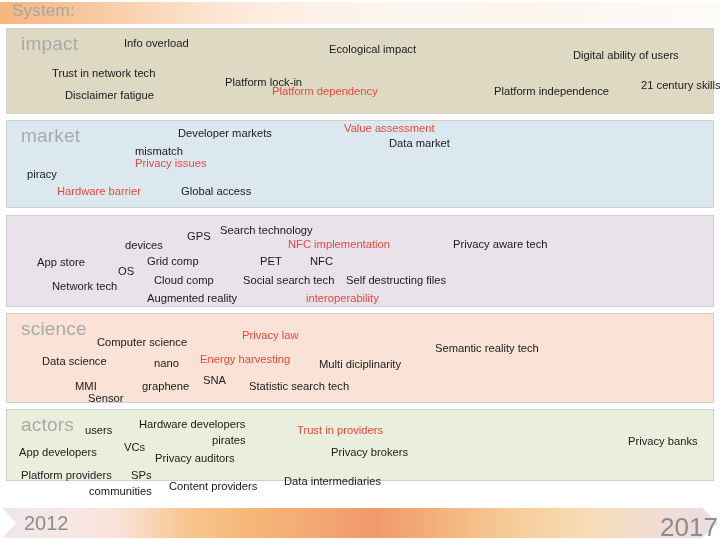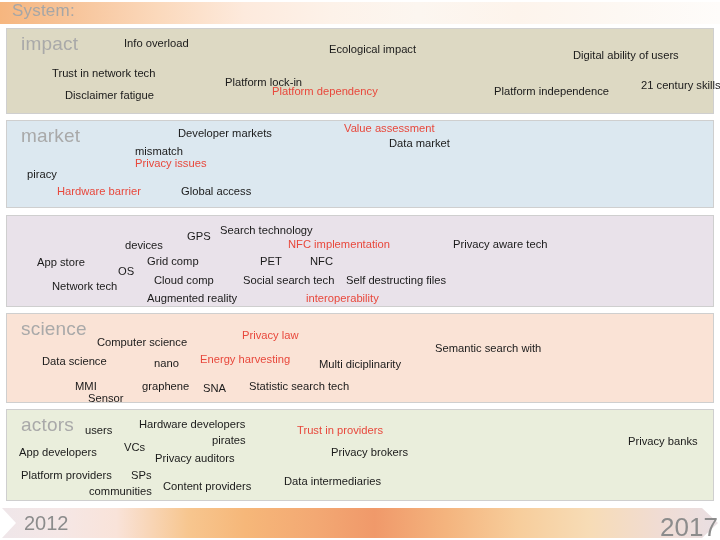--- a/index.html
+++ b/index.html
@@ -59,21 +59,21 @@
     color: #1a1a1a;
     white-space: nowrap;
     line-height: 1.1;
   }
   .tag.red { color: #e8483c; }
 
   #row-impact     { top: 28px;  height: 86px;  background: #ddd9c3; }
   #row-market     { top: 120px; height: 88px;  background: #dce8f0; }
   #row-technology { top: 215px; height: 92px;  background: #e9e2ea; }
   #row-science    { top: 313px; height: 90px;  background: #fae3d6; }
-  #row-actors     { top: 409px; height: 92px;  background: #eaeedc; }
+  #row-actors     { top: 409px; height: 72px;  background: #eaeedc; }
 
   
   #timeline {
     position: absolute;
     left: 2px; top: 508px;
     width: 716px; height: 30px;
     background: linear-gradient(to right,
         #efe6e9 0%, #f5e7e6 8%, #f9e3d9 16%, #f7c68f 26%,
         #f6b779 34%, #f3a873 44%, #f0996a 52%, #f4b47e 62%,
         #f7cd9b 72%, #f7dcb6 82%, #f0dcd4 92%, #e9dfe3 100%);
@@ -141,46 +141,46 @@
       <div class="tag" style="left: 147px; top: 58px;">Cloud comp</div>
       <div class="tag" style="left: 236px; top: 58px;">Social search tech</div>
       <div class="tag" style="left: 339px; top: 58px;">Self  destructing files</div>
       <div class="tag" style="left: 140px; top: 76px;">Augmented reality</div>
       <div class="tag red" style="left: 299px; top: 76px;">interoperability</div>
     </div>
   <div class="row" id="row-science" style="background: rgb(250, 227, 214);">
       <div class="row-label" style="left: 14px; top: 4px;">science</div>
       <div class="tag" style="left: 90px; top: 22px;">Computer science</div>
       <div class="tag red" style="left: 235px; top: 15px;">Privacy law</div>
-      <div class="tag" style="left: 428px; top: 28px;">Semantic search with</div>
+      <div class="tag" style="left: 428px; top: 28px;">Semantic reality tech</div>
       <div class="tag" style="left: 35px; top: 41px;">Data  science</div>
       <div class="tag" style="left: 147px; top: 43px;">nano</div>
       <div class="tag red" style="left: 193px; top: 39px;">Energy harvesting</div>
       <div class="tag" style="left: 312px; top: 44px;">Multi diciplinarity</div>
       <div class="tag" style="left: 68px; top: 66px;">MMI</div>
       <div class="tag" style="left: 135px; top: 66px;">graphene</div>
-      <div class="tag" style="left: 196px; top: 60px; margin-top: 8px;">SNA</div>
+      <div class="tag" style="left: 196px; top: 60px;">SNA</div>
       <div class="tag" style="left: 242px; top: 66px;">Statistic search tech</div>
       <div class="tag" style="left: 81px; top: 78px;">Sensor</div>
     </div>
   <div class="row" id="row-actors" style="background: rgb(234, 238, 220);">
       <div class="row-label" style="left: 14px; top: 4px;">actors</div>
       <div class="tag" style="left: 78px; top: 14px;">users</div>
       <div class="tag" style="left: 132px; top: 8px;">Hardware developers</div>
       <div class="tag red" style="left: 290px; top: 14px;">Trust in providers</div>
       <div class="tag" style="left: 621px; top: 25px;">Privacy banks</div>
       <div class="tag" style="left: 205px; top: 24px;">pirates</div>
       <div class="tag" style="left: 117px; top: 31px;">VCs</div>
       <div class="tag" style="left: 12px; top: 36px;">App developers</div>
       <div class="tag" style="left: 148px; top: 42px;">Privacy auditors</div>
       <div class="tag" style="left: 324px; top: 36px;">Privacy brokers</div>
       <div class="tag" style="left: 14px; top: 59px;">Platform providers</div>
       <div class="tag" style="left: 124px; top: 59px;">SPs</div>
       <div class="tag" style="left: 82px; top: 75px;">communities</div>
-      <div class="tag" style="left: 156px; top: 70px;">Content  providers</div>
+      <div class="tag" style="left: 162px; top: 70px;">Content  providers</div>
       <div class="tag" style="left: 277px; top: 65px;">Data intermediaries</div>
     </div>
 
   <div id="timeline"></div>
   <div id="year-start">2012</div>
   <div id="year-end">2017</div>
 
 </div>
 
 </body></html>

